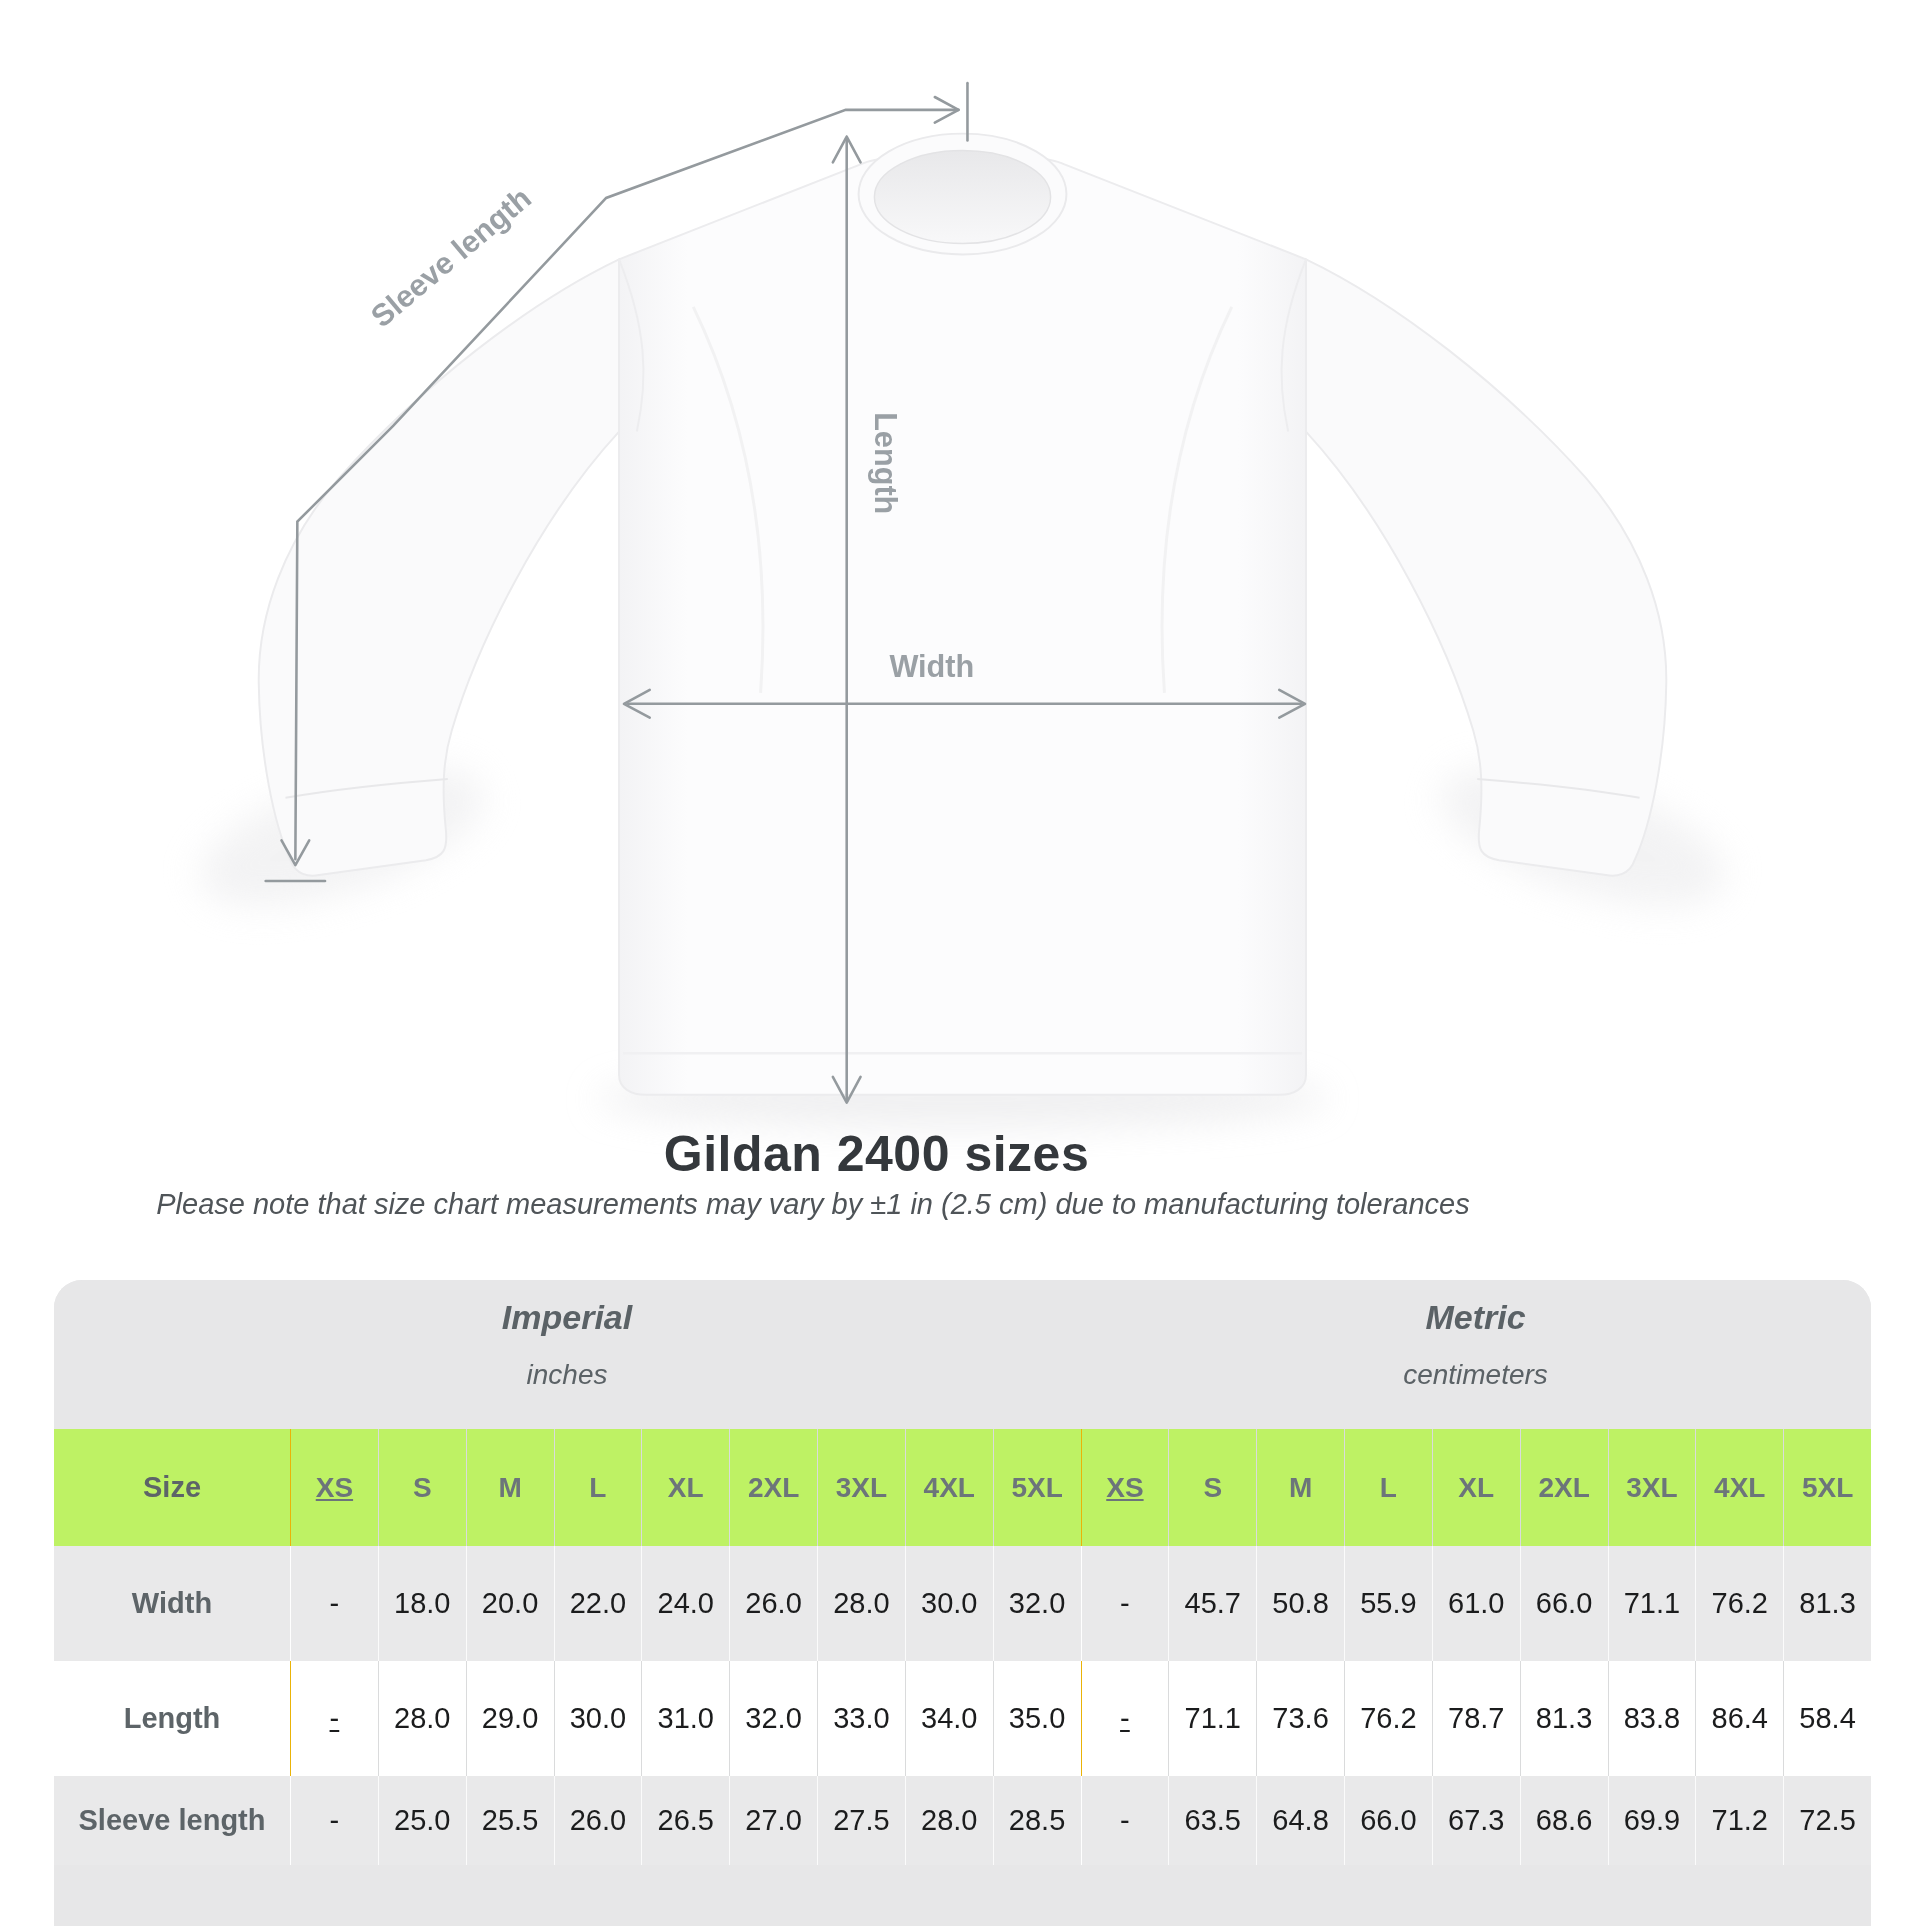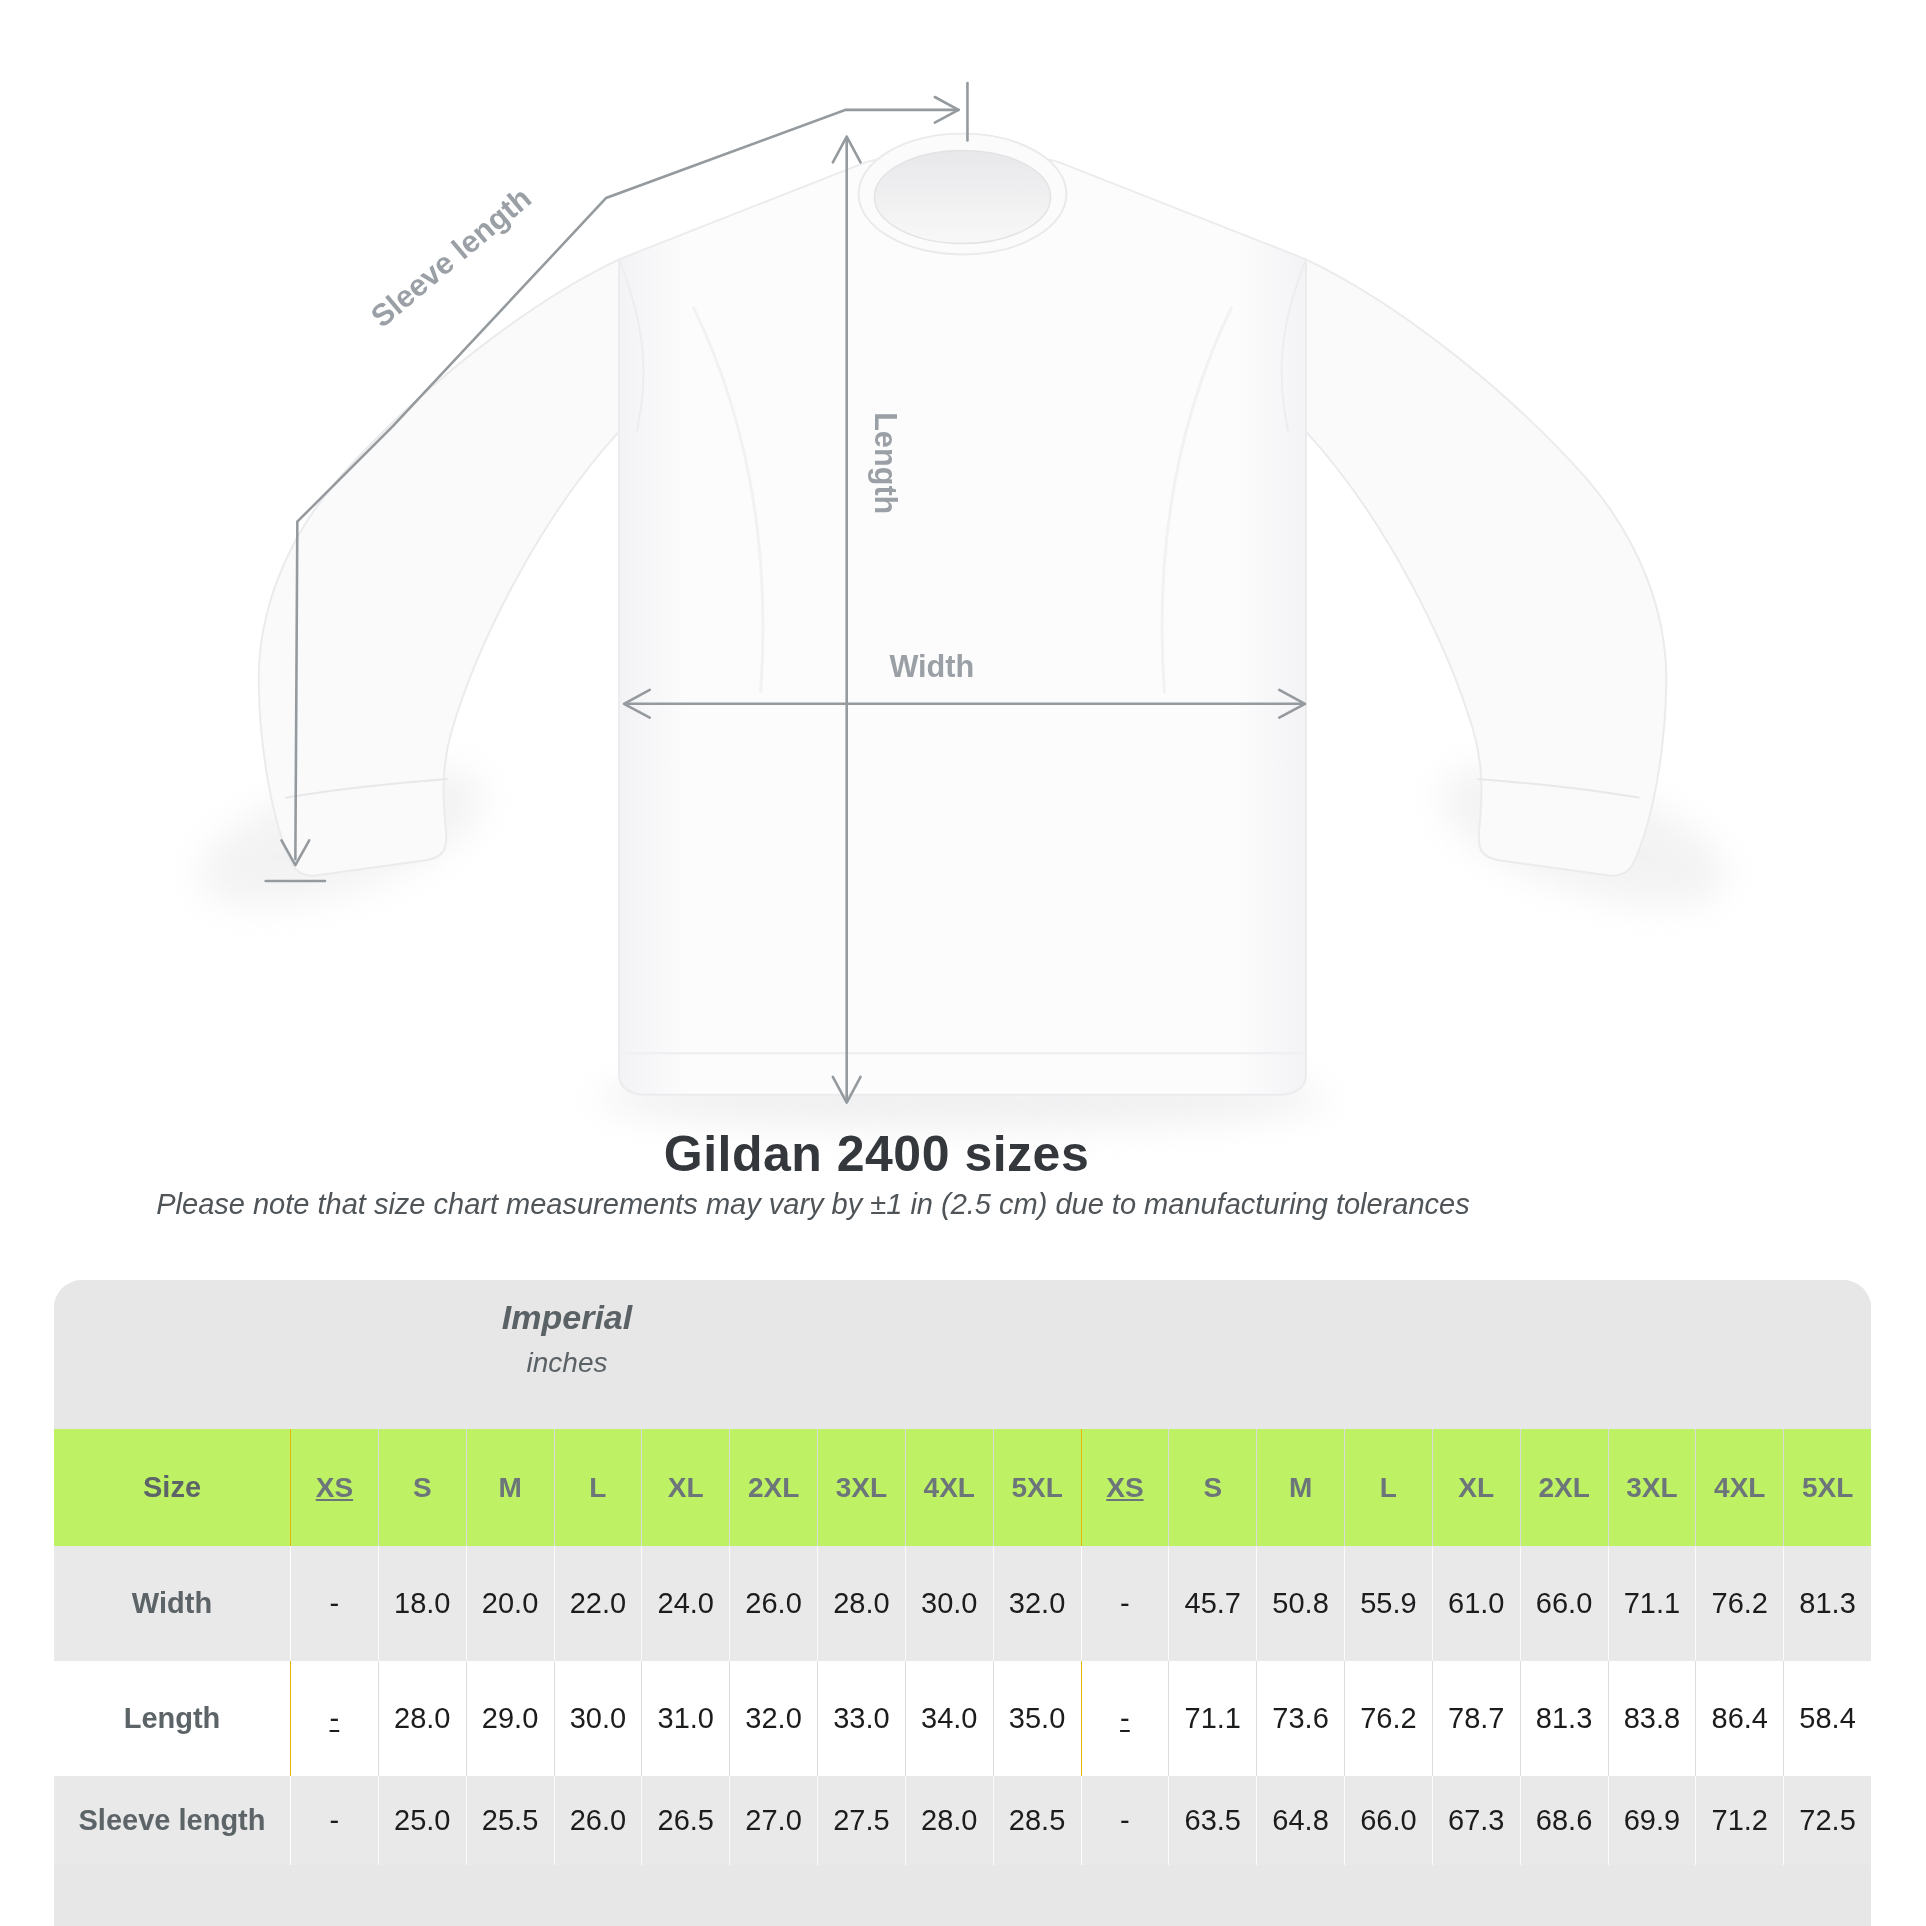--- a/index.html
+++ b/index.html
@@ -21,21 +21,21 @@
   
   .sizetable{
     position:absolute;left:54px;top:1280px;width:1817px;height:708px;
     background:#e7e7e8;border-radius:28px;overflow:hidden;
   }
   .unit-band{
     display:grid;grid-template-columns:1026px 1fr;height:149px;background:#e7e7e8;
   }
   .unit-group{display:flex;flex-direction:column;align-items:center;justify-content:flex-start;padding-top:18px;}
   .unit-title{font-size:34px;font-weight:bold;font-style:italic;color:#5b6266;}
-  .unit-sub{font-size:28px;font-style:italic;color:#5b6266;margin-top:10px;}
+  .unit-sub{font-size:28px;font-style:italic;color:#5b6266;margin-top:22px;}
   .trow{display:grid;grid-template-columns:236px repeat(18,1fr);}
   .trow.r-head{height:117px;background:#bef264;}
   .trow.r-gray{height:115px;background:#e9e9ea;}
   .trow.r-white{height:115px;background:#ffffff;}
   .trow.r-last{height:89px;background:#e9e9ea;}
   .c{display:flex;align-items:center;justify-content:center;}
   .c.h{font-size:28px;font-weight:bold;color:#6c757a;}
   .c.rlabel{font-size:29px;font-weight:bold;color:#5d6468;}
   .c.v{font-size:29px;color:#1b1c1d;}
   
@@ -133,20 +133,24 @@
 
   <div class="title">Gildan 2400 sizes</div>
   <div class="subtitle">Please note that size chart measurements may vary by ±1 in (2.5 cm) due to manufacturing tolerances</div>
 
   <div class="sizetable">
 
     <div class="unit-band">
       <div class="unit-group">
         <div class="unit-title">Imperial</div>
         <div class="unit-sub">inches</div>
+      </div>
+      <div class="unit-group">
+        <div class="unit-title">Metric</div>
+        <div class="unit-sub">centimeters</div>
       </div>
     </div>
 
     <div class="trow r-head">
       <div class="c rlabel">Size</div>
       <div class="c h strong">XS</div>
       <div class="c h">S</div>
       <div class="c h">M</div>
       <div class="c h">L</div>
       <div class="c h">XL</div>

